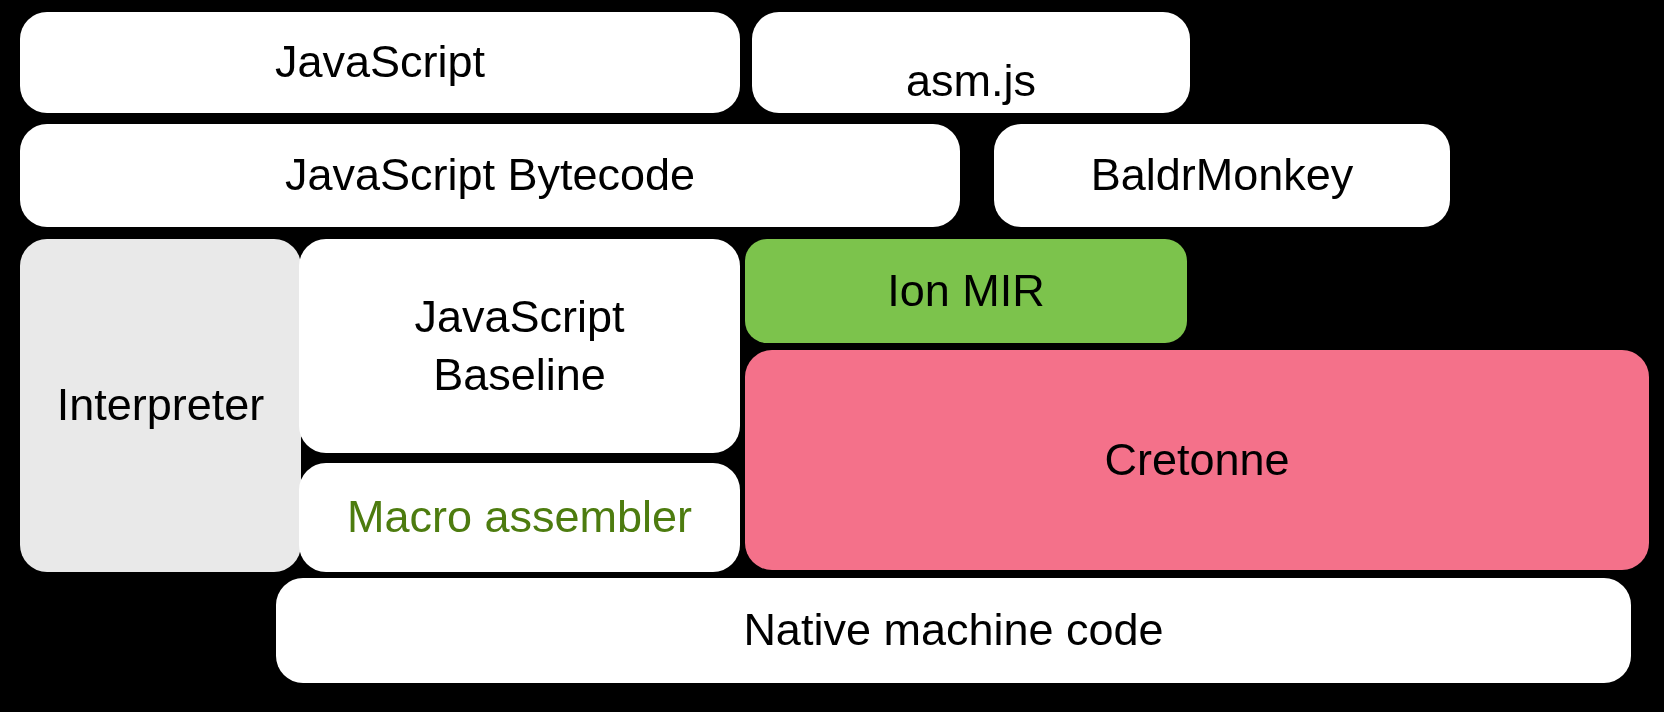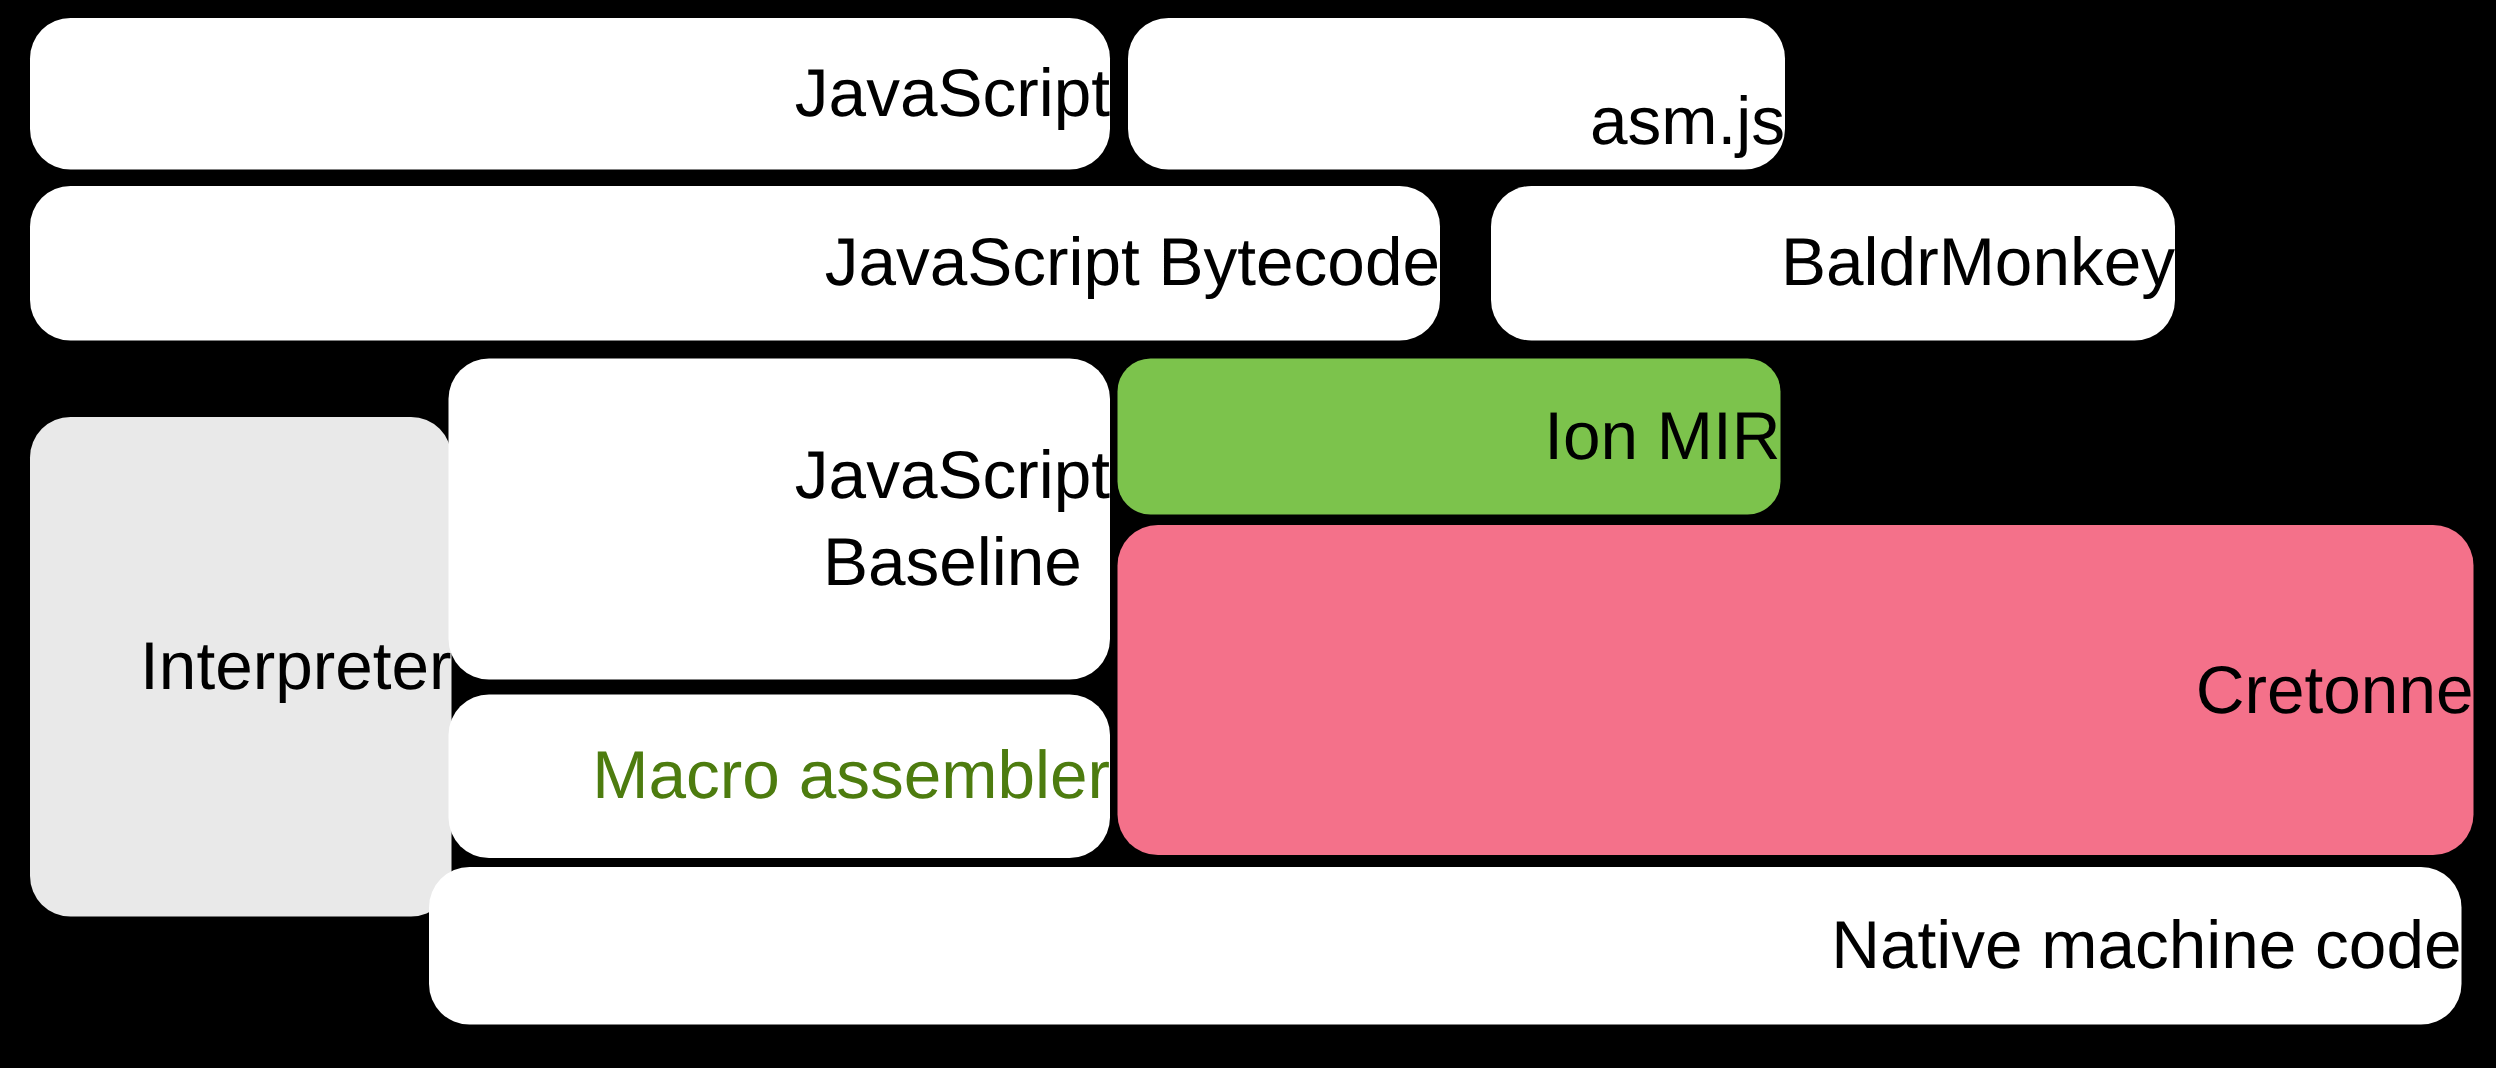--- a/index.html
+++ b/index.html
@@ -13,21 +13,21 @@
     height: 712px;
     background: #000000;
     overflow: hidden;
     font-family: "Liberation Sans", sans-serif;
   }
   .box {
     position: absolute;
     border-radius: 27px;
     display: flex;
     align-items: center;
-    justify-content: flex-end;
+    justify-content: center;
     box-sizing: border-box;
   }
   .box-label {
     color: #000000;
     font-size: 45px;
     line-height: 1.3;
     text-align: center;
     white-space: pre-line;
     letter-spacing: 0px;
   }
@@ -42,32 +42,32 @@
     </div>
     <div class="box" style="left: 752px; top: 12px; width: 438px; height: 101px; background: rgb(255, 255, 255);">
       <span class="box-label" style="color: rgb(0, 0, 0); margin-top: 37px;">asm.js</span>
     </div>
     <div class="box" style="left: 20px; top: 124px; width: 940px; height: 103px; background: rgb(255, 255, 255);">
       <span class="box-label" style="color: rgb(0, 0, 0);">JavaScript Bytecode</span>
     </div>
     <div class="box" style="left: 974px; top: 124px; width: 456px; height: 103px; background: rgb(255, 255, 255); margin-left: 20px;">
       <span class="box-label" style="color: rgb(0, 0, 0);">BaldrMonkey</span>
     </div>
-    <div class="box" style="left: 20px; top: 239px; width: 281px; height: 333px; background: rgb(233, 233, 233); margin-top: 39px;">
+    <div class="box" style="left: 20px; top: 239px; width: 281px; height: 333px; background: rgb(233, 233, 233);">
       <span class="box-label" style="color: rgb(0, 0, 0);">Interpreter</span>
     </div>
     <div class="box" style="left: 299px; top: 239px; width: 441px; height: 214px; background: rgb(255, 255, 255);">
       <span class="box-label" style="color: rgb(0, 0, 0);">JavaScript
 Baseline</span>
     </div>
     <div class="box" style="left: 745px; top: 239px; width: 442px; height: 104px; background: rgb(124, 195, 76); border-radius: 22px;">
       <span class="box-label" style="color: rgb(0, 0, 0);">Ion MIR</span>
     </div>
     <div class="box" style="left: 745px; top: 350px; width: 904px; height: 220px; background: rgb(244, 113, 138);">
       <span class="box-label" style="color: rgb(0, 0, 0);">Cretonne</span>
     </div>
     <div class="box" style="left: 299px; top: 463px; width: 441px; height: 109px; background: rgb(255, 255, 255);">
       <span class="box-label" style="color: #4d7c0f;">Macro assembler</span>
     </div>
-    <div class="box" style="left: 286px; top: 578px; width: 1355px; height: 105px; background: rgb(255, 255, 255);">
+    <div class="box" style="left: 276px; top: 578px; width: 1355px; height: 105px; background: rgb(255, 255, 255);">
       <span class="box-label" style="color: rgb(0, 0, 0);">Native machine code</span>
     </div>
   </div>
 
 </body></html>

